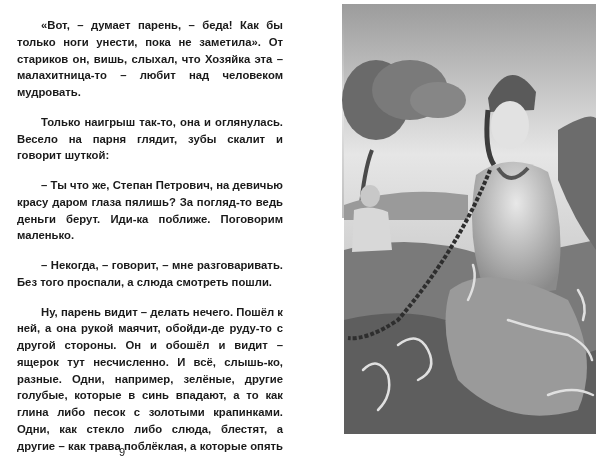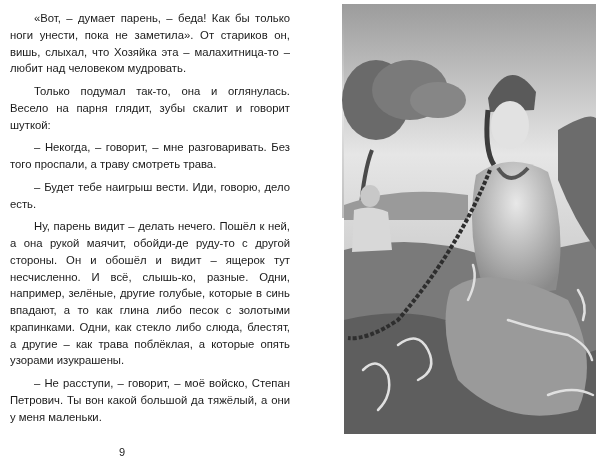--- a/index.html
+++ b/index.html
@@ -2,34 +2,34 @@
 <html><head>
 <meta charset="utf-8">
 <style>
   html, body { margin:0; padding:0; }
   body { width:600px; height:460px; background:#ffffff; position:relative; overflow:hidden; }
   .text-col {
     position:absolute; left:4px; top:4px; width:292px;
     font-family:"Liberation Sans", sans-serif; font-size:11.3px; line-height:16.75px;
     color:#1a1a1a; text-align:justify;
   }
-  .para { margin:6px; text-indent:24px; }
+  .para { margin:13px; text-indent:24px;font-weight:bold; }
   .page-num {
     position:absolute; left:119px; top:446px;
     font-family:"Liberation Sans", sans-serif; font-size:11px; color:#222;
   }
 </style>
 </head>
 <body>
 
 <div class="text-col">
   <p class="para">«Вот, – думает парень, – беда! Как бы только ноги унести, пока не заметила». От стариков он, вишь, слыхал, что Хозяйка эта – малахитница-то – любит над человеком мудровать.</p>
-  <p class="para">Только подумал так-то, она и оглянулась. Весело на парня глядит, зубы скалит и говорит шуткой:</p>
-  <p class="para">– Некогда, – говорит, – мне разговаривать. Без того проспали, а траву смотреть трава.</p>
-  <p class="para">– Будет тебе наигрыш вести. Иди, говорю, дело есть.</p>
+  <p class="para">Только наигрыш так-то, она и оглянулась. Весело на парня глядит, зубы скалит и говорит шуткой:</p>
+  <p class="para">– Ты что же, Степан Петрович, на девичью красу даром глаза пялишь? За погляд-то ведь деньги берут. Иди-ка поближе. Поговорим маленько.</p>
+  <p class="para">– Некогда, – говорит, – мне разговаривать. Без того проспали, а слюда смотреть пошли.</p>
   <p class="para">Ну, парень видит – делать нечего. Пошёл к ней, а она рукой маячит, обойди-де руду-то с другой стороны. Он и обошёл и видит – ящерок тут несчисленно. И всё, слышь-ко, разные. Одни, например, зелёные, другие голубые, которые в синь впадают, а то как глина либо песок с золотыми крапинками. Одни, как стекло либо слюда, блестят, а другие – как трава поблёклая, а которые опять узорами изукрашены.</p>
   <p class="para">– Не расступи, – говорит, – моё войско, Степан Петрович. Ты вон какой большой да тяжёлый, а они у меня маленьки.</p>
 
 </div>
 
 <div class="page-num">9</div>
 
 <svg style="position:absolute;left:338px;top:2px" width="260" height="218" viewBox="0 0 260 218">
   <defs>
     <linearGradient id="sky" x1="0" y1="0" x2="0" y2="1">

